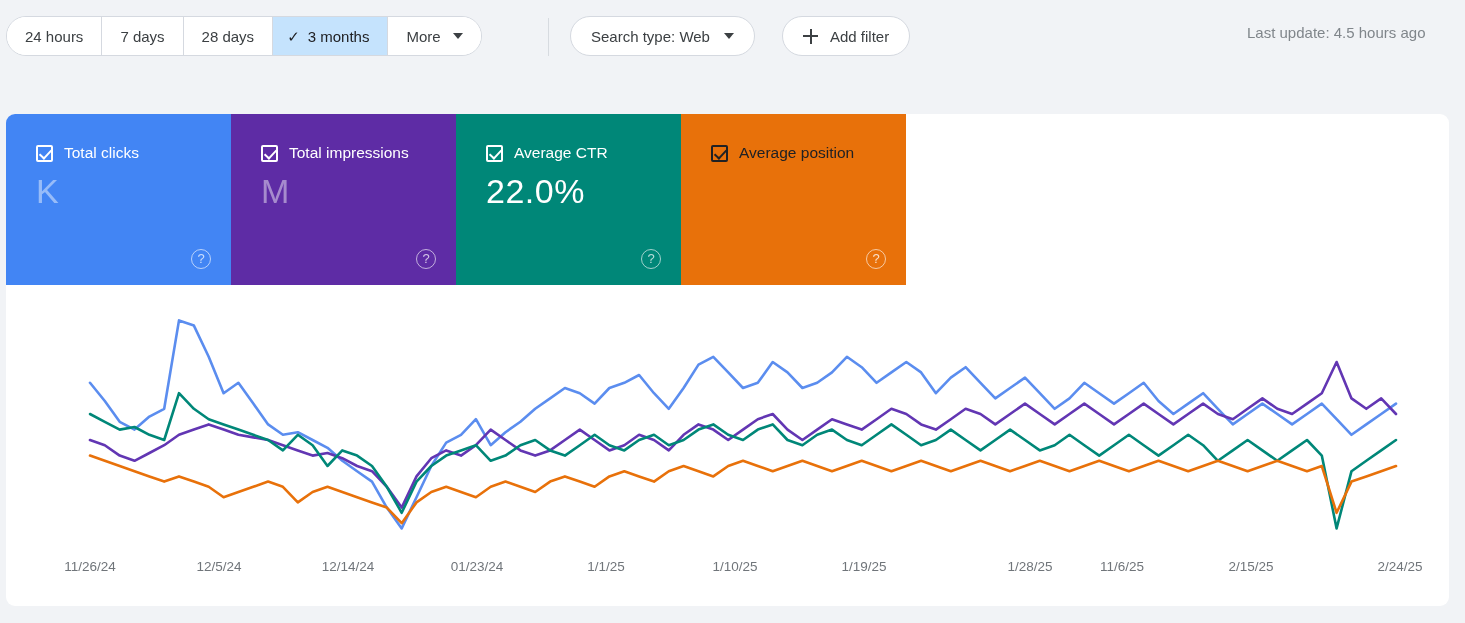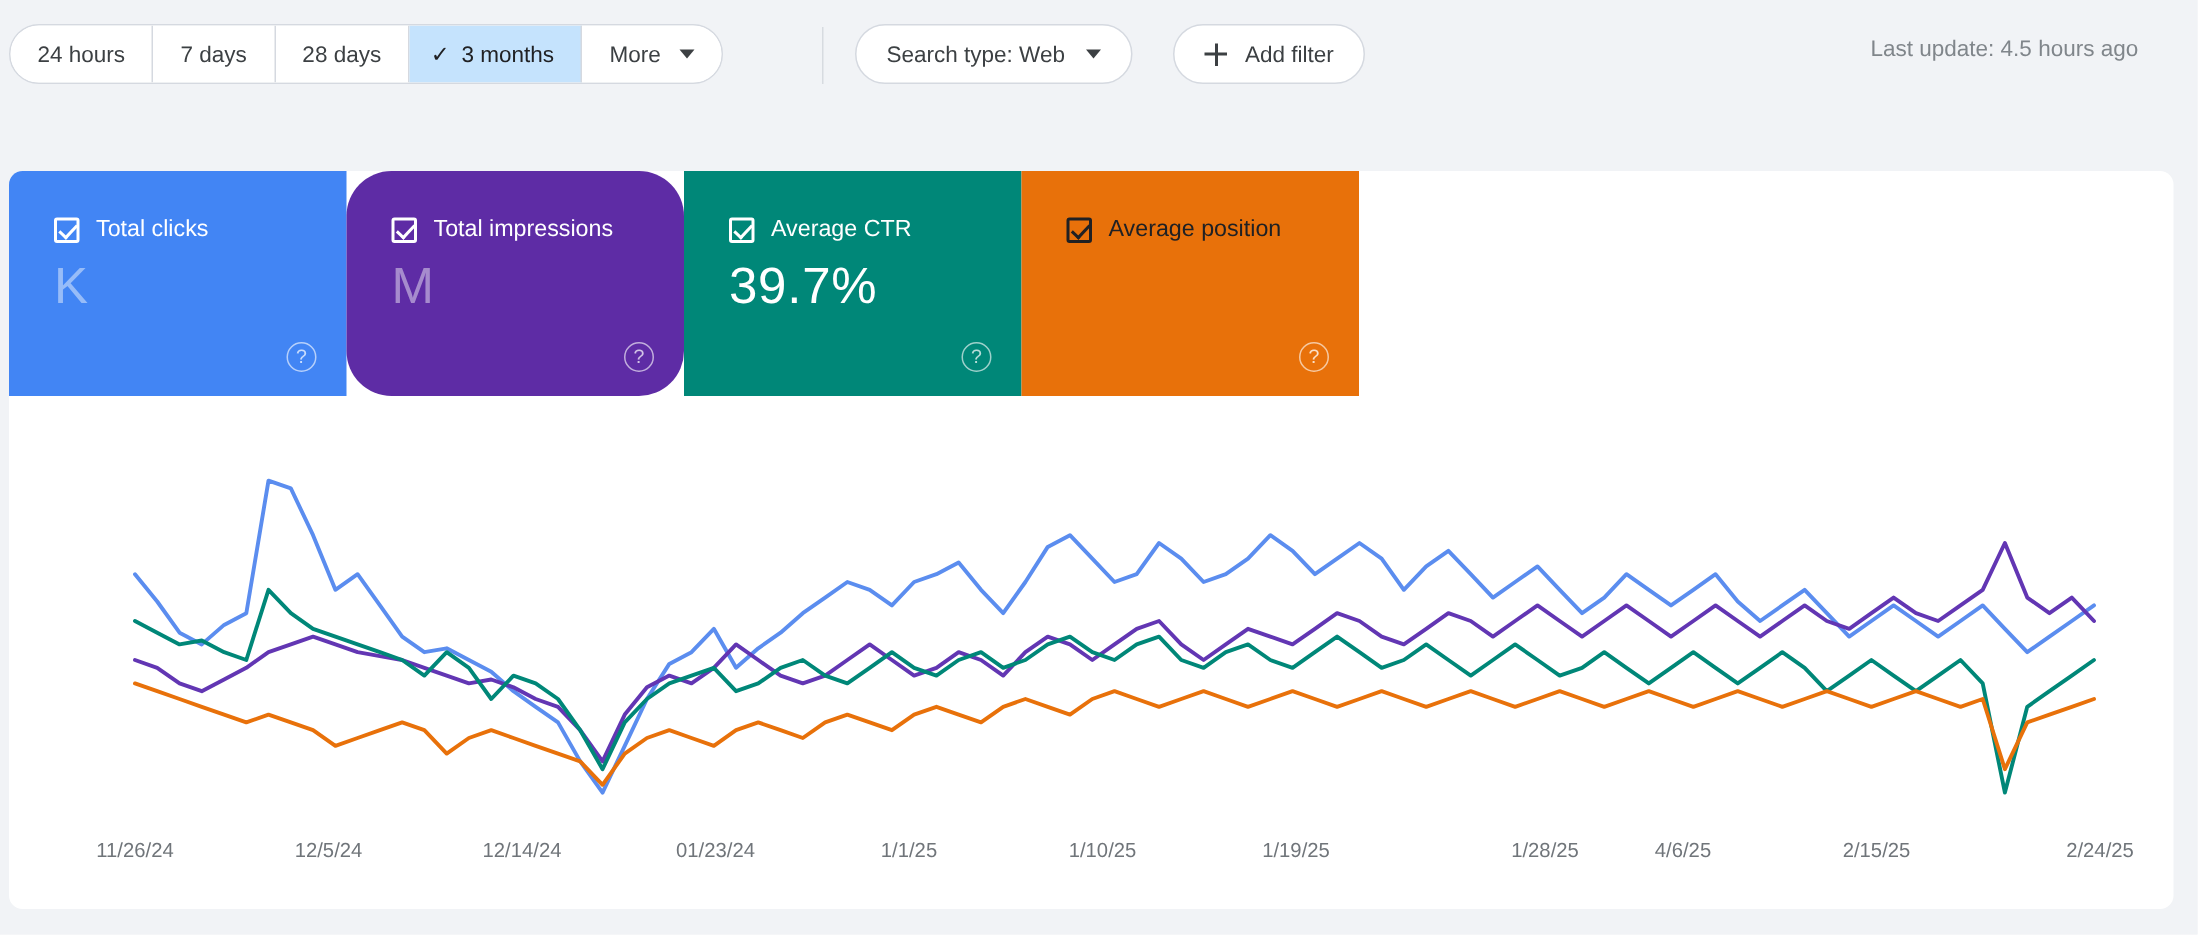--- a/index.html
+++ b/index.html
@@ -73,21 +73,21 @@
 
   
   .panel {
     position: absolute; left: 6px; top: 114px;
     width: 1443px; height: 492px;
     background: #fff; border-radius: 9px; overflow: hidden;
   }
 
   .cards { position: absolute; left: 0; top: 0; display: flex; }
   .card {
-    position: relative; width: 225px; height: 150px;
+    position: relative; width: 225px; height: 171px;
     padding: 30px 0 0 30px; cursor: pointer;
   }
   .card .cb-row { display: flex; align-items: center; }
   .cbox {
     width: 17px; height: 17px; border: 2px solid #fff;
     border-radius: 2px; position: relative; flex: none; margin-right: 11px;
   }
   .cbox:after {
     content: ""; position: absolute; left: 4px; top: 0px;
     width: 5px; height: 10px; border: solid #fff;
@@ -166,35 +166,35 @@
   <div class="cards">
     <div class="card" style="background: rgb(66, 133, 244);">
       <div class="cb-row">
         <span class="cbox"></span>
         <span class="label">Total clicks</span>
       </div>
       <div class="value masked">K</div>
       <div class="help">?</div>
     </div>
 
-    <div class="card" style="background: rgb(94, 44, 165); border-radius: 30px;">
+    <div class="card" style="background: rgb(94, 44, 165);">
       <div class="cb-row">
         <span class="cbox"></span>
         <span class="label">Total impressions</span>
       </div>
       <div class="value masked">M</div>
       <div class="help">?</div>
     </div>
 
     <div class="card" style="background: rgb(0, 135, 120);">
       <div class="cb-row">
         <span class="cbox"></span>
         <span class="label">Average CTR</span>
       </div>
-      <div class="value">39.7%</div>
+      <div class="value">22.0%</div>
       <div class="help">?</div>
     </div>
 
     <div class="card dark" style="background: rgb(232, 113, 10);">
       <div class="cb-row">
         <span class="cbox"></span>
         <span class="label">Average position</span>
       </div>
       <div class="value"></div>
       <div class="help">?</div>
@@ -210,18 +210,18 @@
       </svg>
     <div class="xaxis" id="xaxis">
         <div class="xtick" style="left: 84px;">11/26/24</div>
         <div class="xtick" style="left: 213px;">12/5/24</div>
         <div class="xtick" style="left: 342px;">12/14/24</div>
         <div class="xtick" style="left: 471px;">01/23/24</div>
         <div class="xtick" style="left: 600px;">1/1/25</div>
         <div class="xtick" style="left: 729px; text-align: right;">1/10/25</div>
         <div class="xtick" style="left: 858px;">1/19/25</div>
         <div class="xtick" style="left: 987px; margin-left: 37px;">1/28/25</div>
-        <div class="xtick" style="left: 1116px;">4/6/25</div>
+        <div class="xtick" style="left: 1116px;">11/6/25</div>
         <div class="xtick" style="left: 1245px;">2/15/25</div>
         <div class="xtick" style="left: 1374px; margin-left: 20px;">2/24/25</div>
       </div>
   </div>
 </div>
 
 </body></html>

